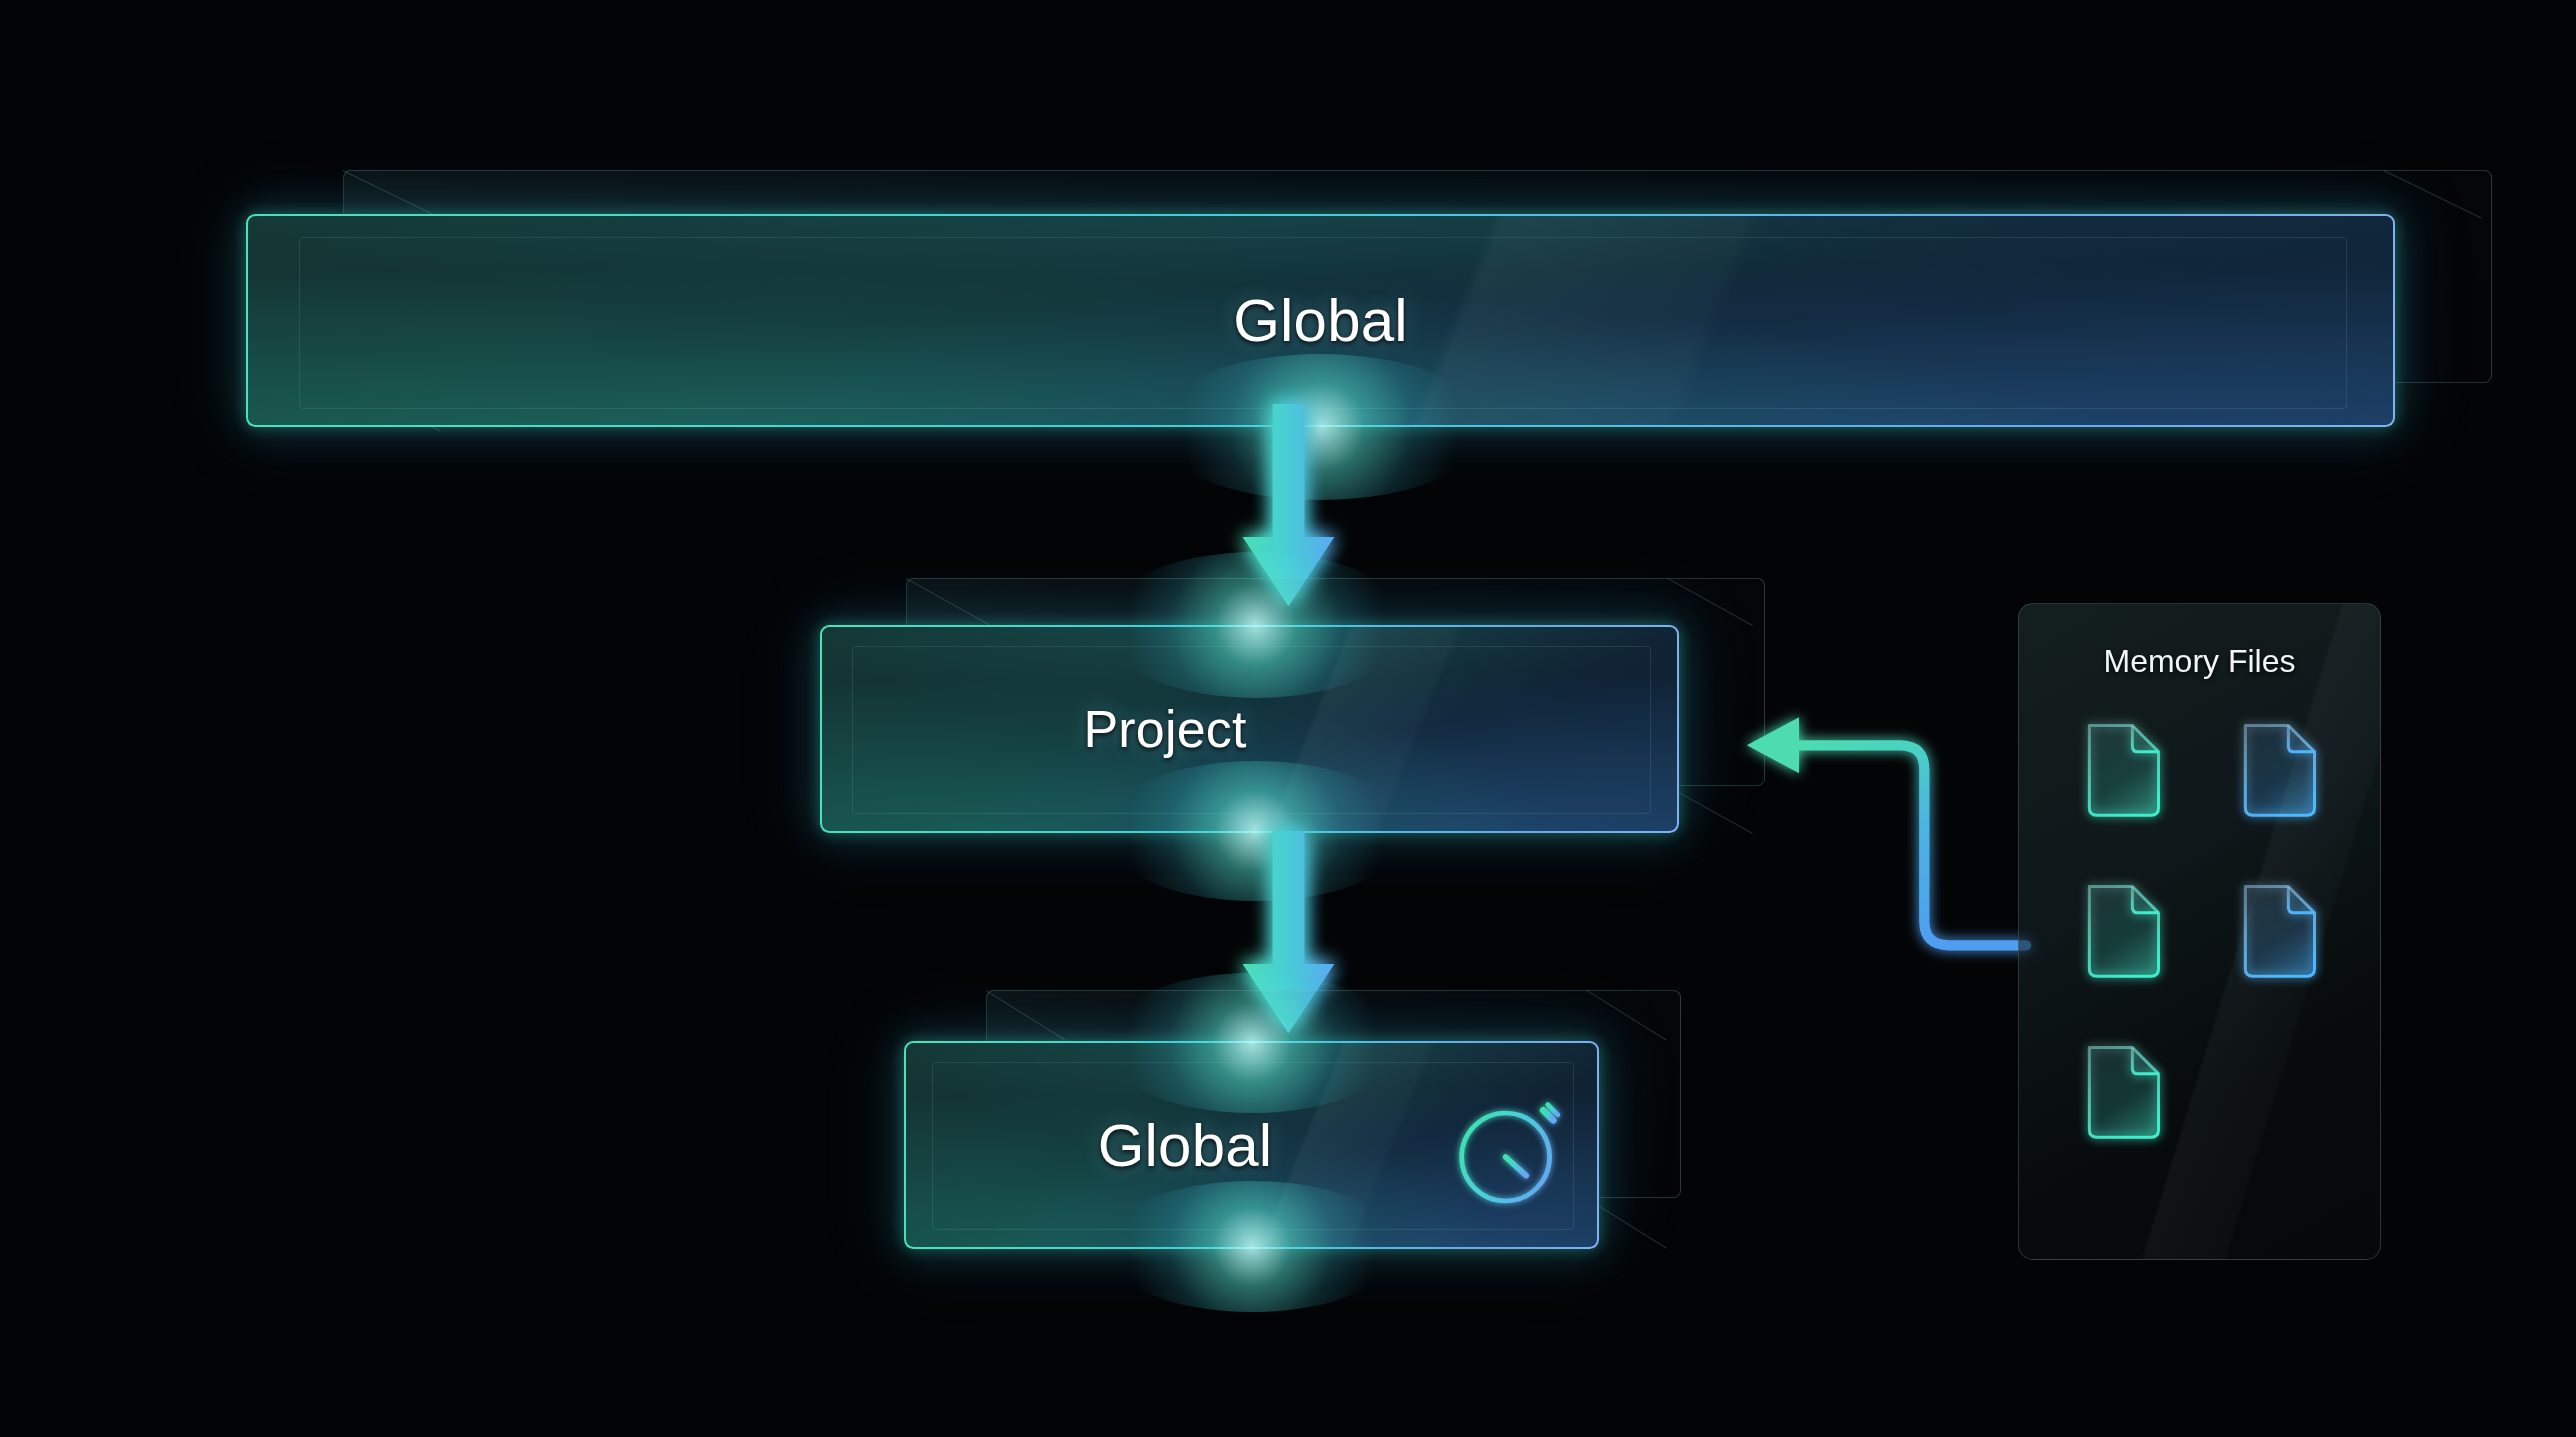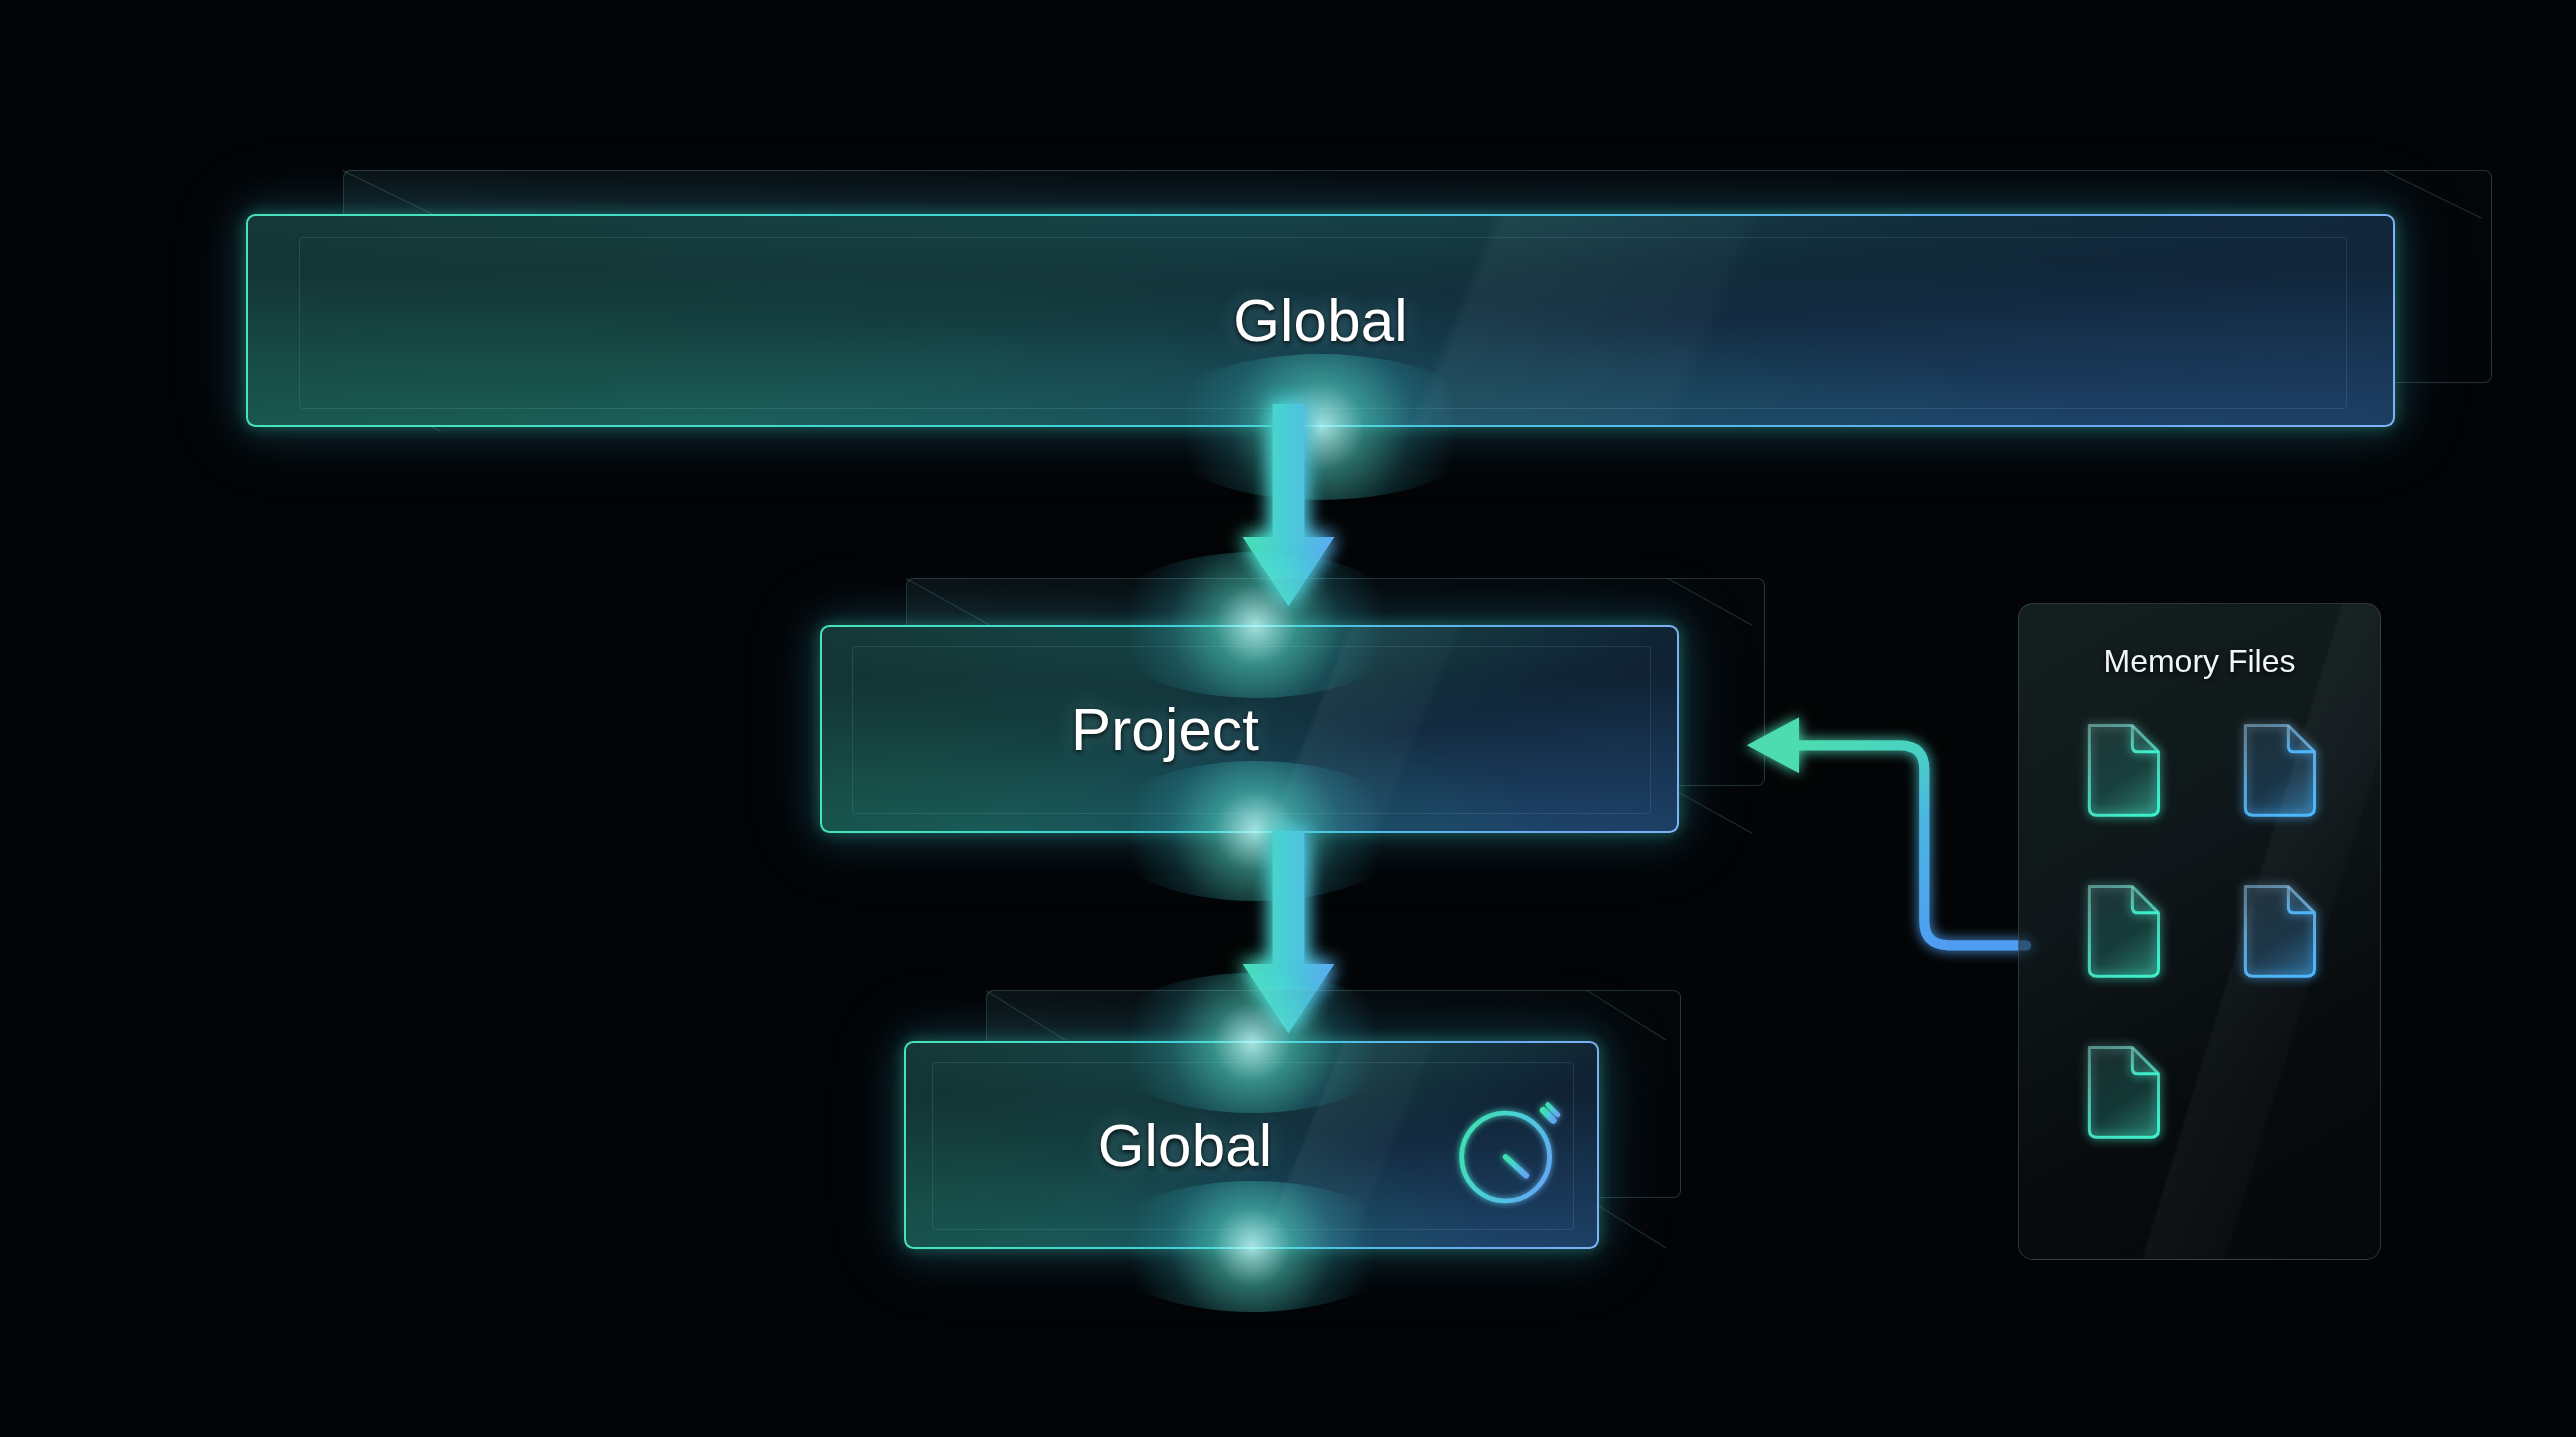--- a/index.html
+++ b/index.html
@@ -237,21 +237,21 @@
     <div class="edge" style="left:86px; top:208px; width:97px; transform: rotate(29deg);"></div>
     <div class="edge" style="left:848px; top:0px; width:97px; transform: rotate(29deg);"></div>
     <div class="edge" style="left:848px; top:208px; width:97px; transform: rotate(29deg);"></div>
 
     <div class="bloom" style="left:0px; top:47px; width:859px; height:208px;"></div>
     <div class="front" style="left:0px; top:47px; width:859px; height:208px;">
       <div class="bevel" style="left:30px; top:19px; width:799px; height:168px;"></div>
     </div>
     <div class="hotspot" style="left:281px; top:-26px; width:309px; height:146px;"></div>
     <div class="hotspot" style="left:281px; top:183px; width:309px; height:140px;"></div>
-    <div class="box-label" style="left:0px; top:47px; width:690px; height:208px; display:flex; align-items:center; justify-content:center; font-size:60px;">Project</div>
+    <div class="box-label" style="left:0px; top:47px; width:690px; height:208px; display:flex; align-items:center; justify-content:center; font-size:52px;">Project</div>
   </div>
 
   <div class="arrow-wrap" style="left:1237px; top:831px; width:103px; height:206px;">
     <svg width="103" height="206" viewBox="0 0 110 220">
       <defs>
         <linearGradient id="gradArrowB" x1="0" y1="0" x2="1" y2="0">
           <stop offset="0%" stop-color="#49e0b4"></stop>
           <stop offset="45%" stop-color="#48cfd4"></stop>
           <stop offset="100%" stop-color="#5aaaf2"></stop>
         </linearGradient>

